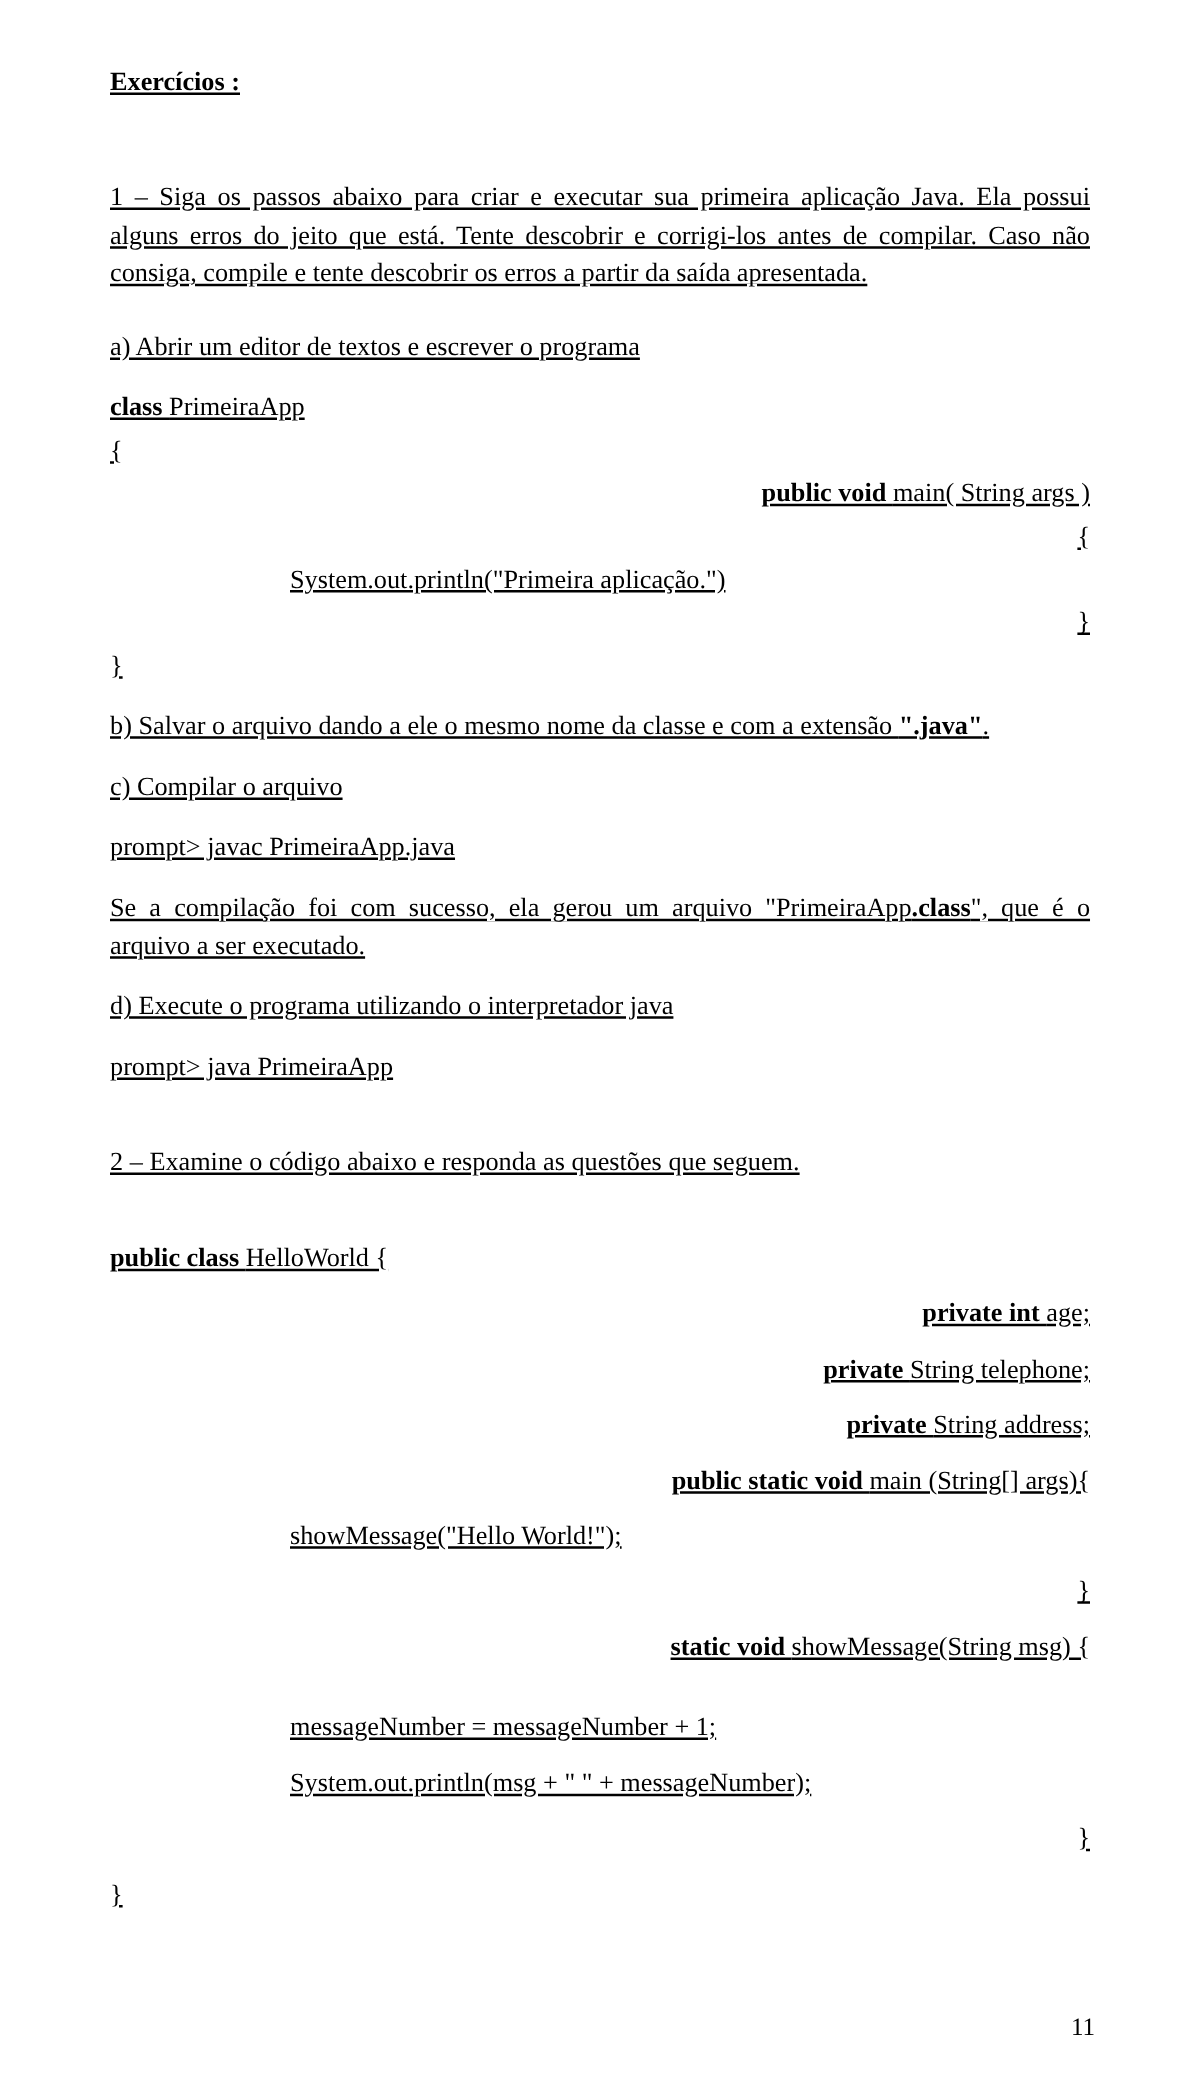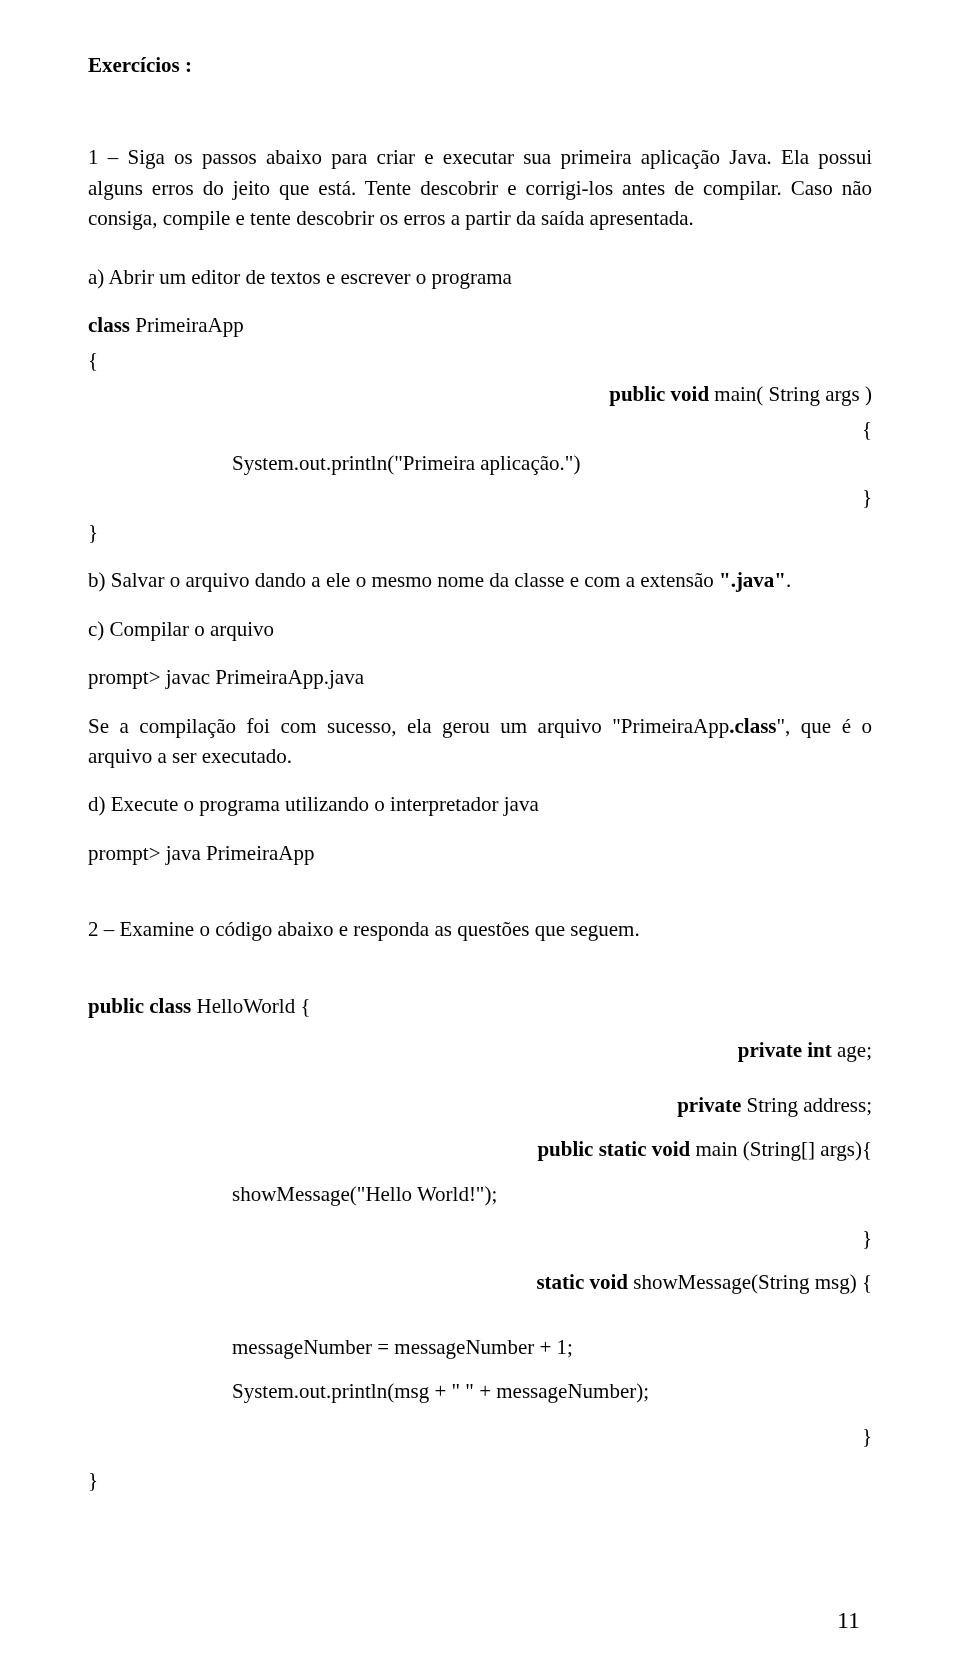--- a/index.html
+++ b/index.html
@@ -12,31 +12,31 @@
     font-family: "Times New Roman", Times, serif;
     color: #000;
   }
   .page {
     box-sizing: border-box;
     padding: 50px 88px 40px 88px;
     font-size: 21px;
     line-height: 1.45;
   }
   .bold { font-weight: bold; }
-  p { margin: 0 0 4px 0; }
+  p { margin: 0 0 4px 0; text-decoration: underline; }
   .spacer-sm { height: 14px; }
   .spacer-md { height: 24px; }
   .spacer-lg { height: 42px; }
   .indent1 { padding-left: 72px; text-align: right; }
   .indent2 { padding-left: 144px; }
   .page-number {
     position: absolute;
-    right: 100px;
+    right: 84px;
     bottom: 40px;
-    font-size: 24px;
+    font-size: 20px;
   }
   .pagewrap {
     position: relative;
     width: 960px;
     height: 1674px;
   }
 </style>
 </head>
 <body>
 
@@ -89,20 +89,23 @@
   <div class="spacer-lg"></div>
 
   <p>
     <span class="bold">public class </span><span>HelloWorld {</span>
   </p>
   <div style="height:10px;"></div>
   <p class="indent1">
     <span class="bold">private int </span><span>age;</span>
   </p>
   <div style="height:10px;"></div>
+  <p class="indent1">
+    <span class="bold">private </span><span>String telephone;</span>
+  </p>
   <div style="height:10px;"></div>
   <p class="indent1">
     <span class="bold">private </span><span>String address;</span>
   </p>
   <div style="height:10px;"></div>
   <p class="indent1">
     <span class="bold">public static void </span><span>main (String[] args){</span>
   </p>
   <div style="height:10px;"></div>
   <p class="indent2">showMessage("Hello World!");</p>

